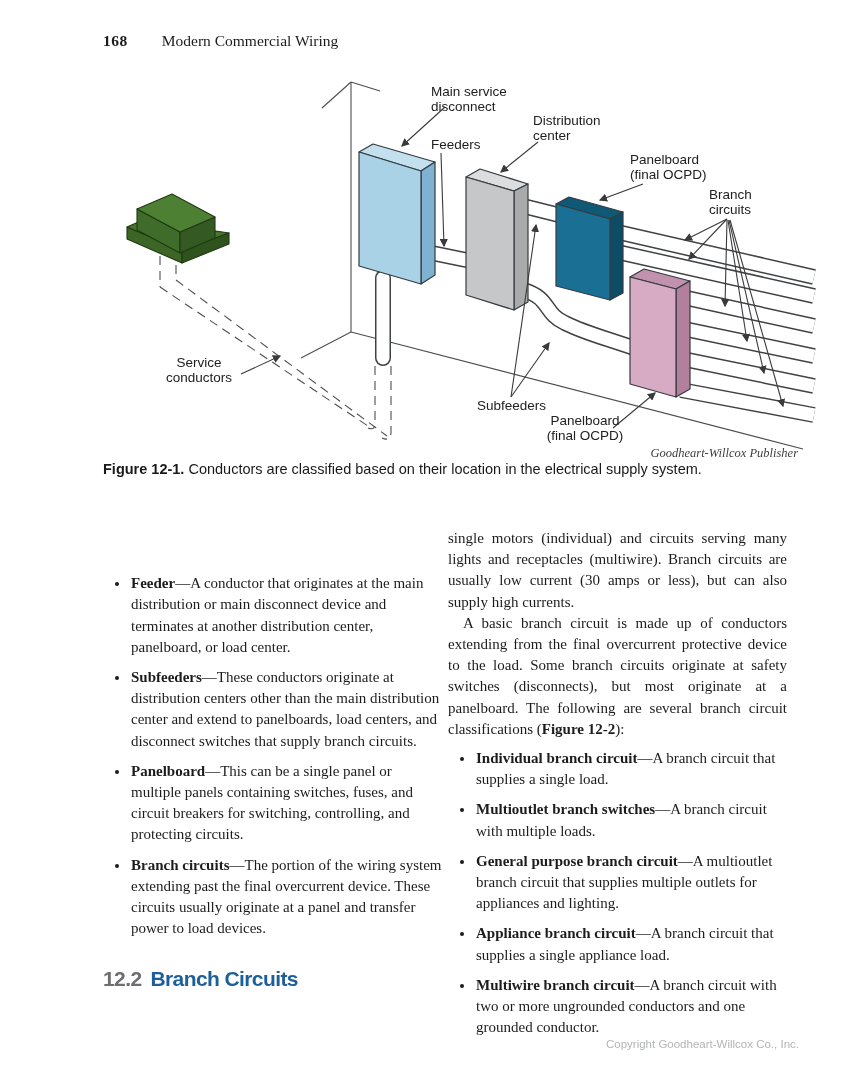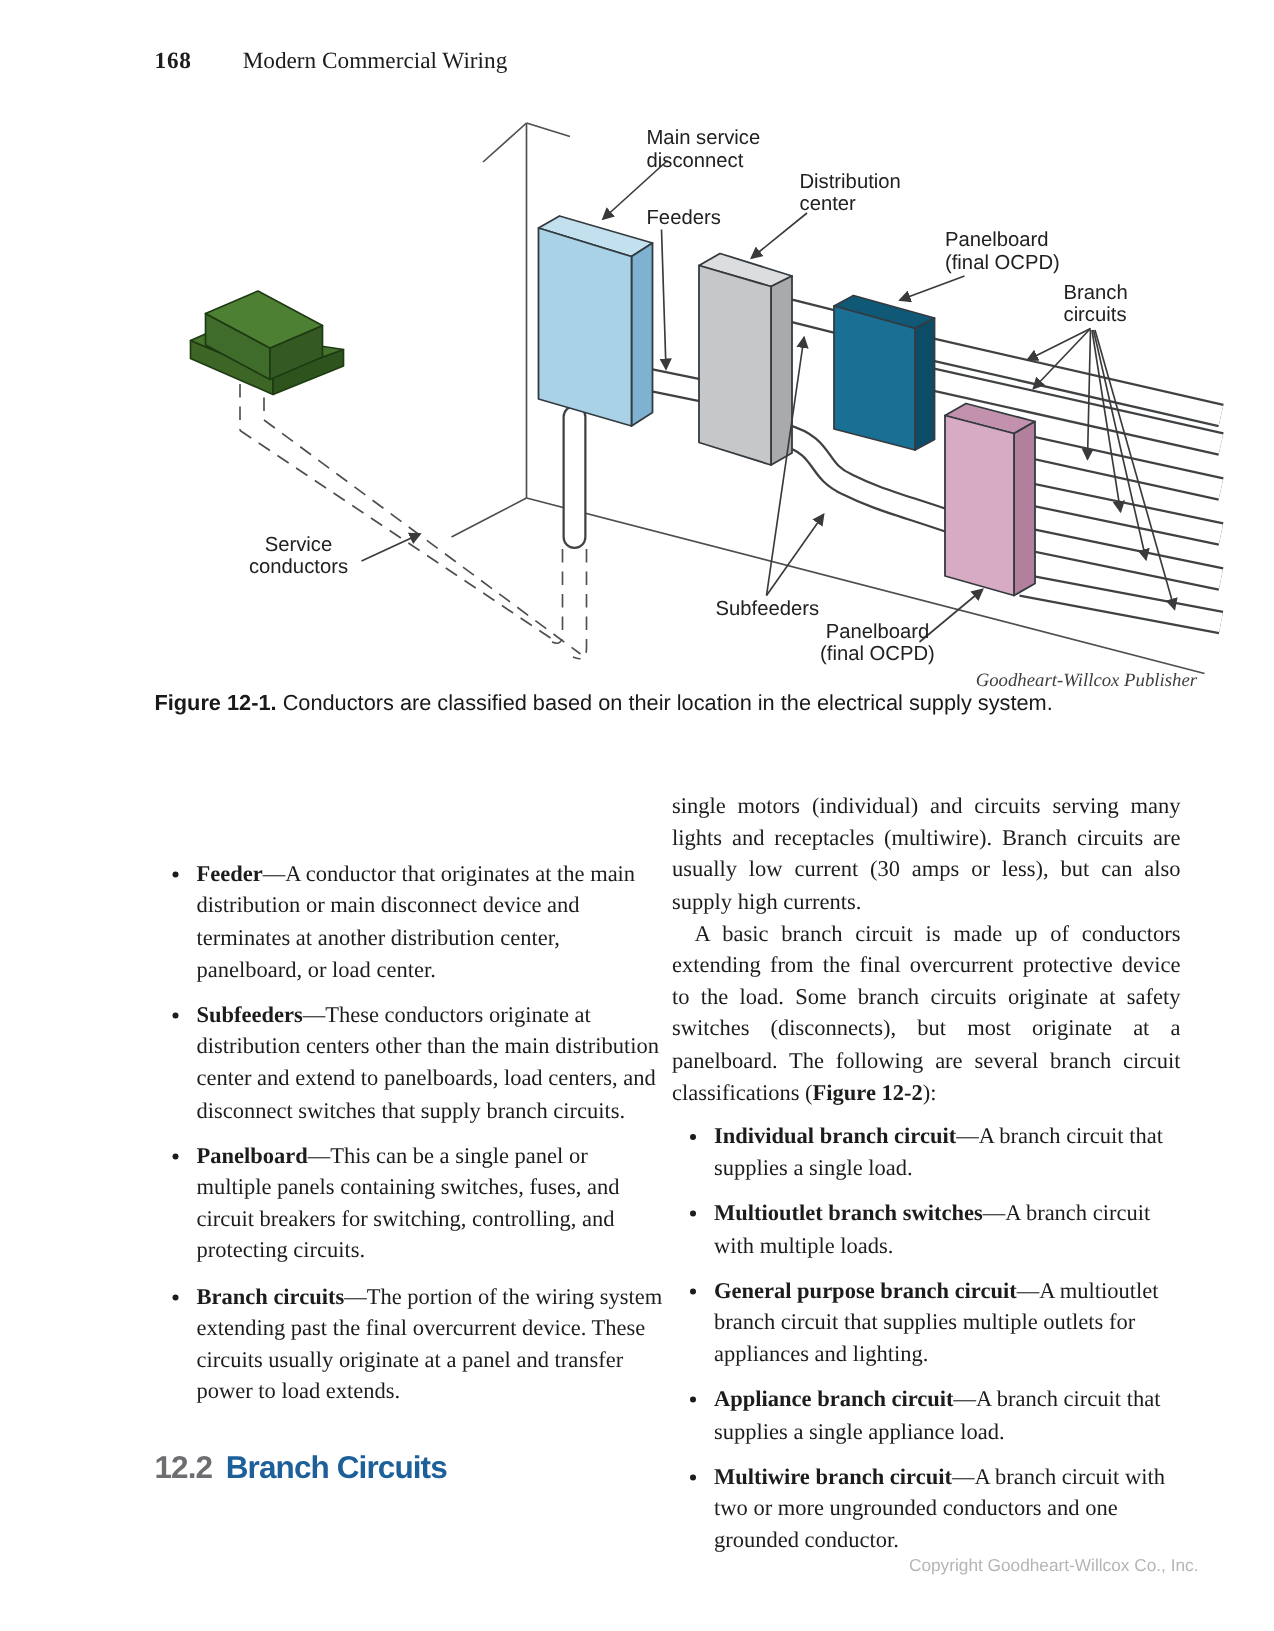--- a/index.html
+++ b/index.html
@@ -177,21 +177,21 @@
     <b>Figure 12-1.</b><span> Conductors are classified based on their location in the electrical supply system.</span>
   </div>
 
   <div class="columns">
 
     <div class="col">
       <ul>
         <li><b>Feeder</b><span>—A conductor that originates at the main distribution or main disconnect device and terminates at another distribution center, panelboard, or load center.</span></li>
         <li><b>Subfeeders</b><span>—These conductors originate at distribution centers other than the main distribution center and extend to panelboards, load centers, and disconnect switches that supply branch circuits.</span></li>
         <li><b>Panelboard</b><span>—This can be a single panel or multiple panels containing switches, fuses, and circuit breakers for switching, controlling, and protecting circuits.</span></li>
-        <li><b>Branch circuits</b><span>—The portion of the wiring system extending past the final overcurrent device. These circuits usually originate at a panel and transfer power to load extends.</span></li>
+        <li><b>Branch circuits</b><span>—The portion of the wiring system extending past the final overcurrent device. These circuits usually originate at a panel and transfer power to load devices.</span></li>
       </ul>
 
       <h2 class="section-head">
         <span class="h-num">12.2</span><span class="h-title">Branch Circuits</span>
       </h2>
 
     </div>
 
     <div class="col">
       <p class="just">single motors (individual) and circuits serving many lights and receptacles (multiwire). Branch circuits are usually low current (30 amps or less), but can also supply high currents.</p>

